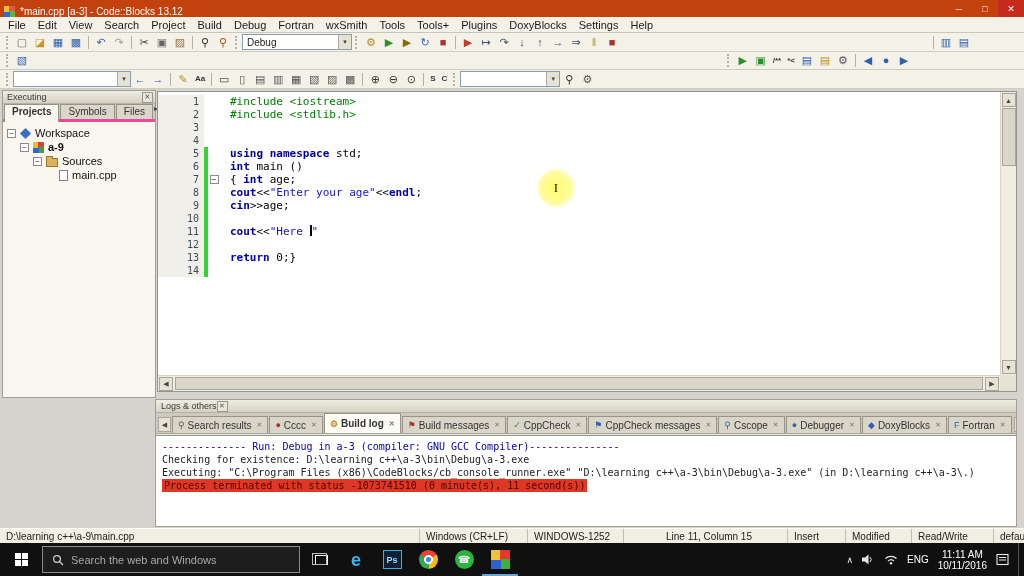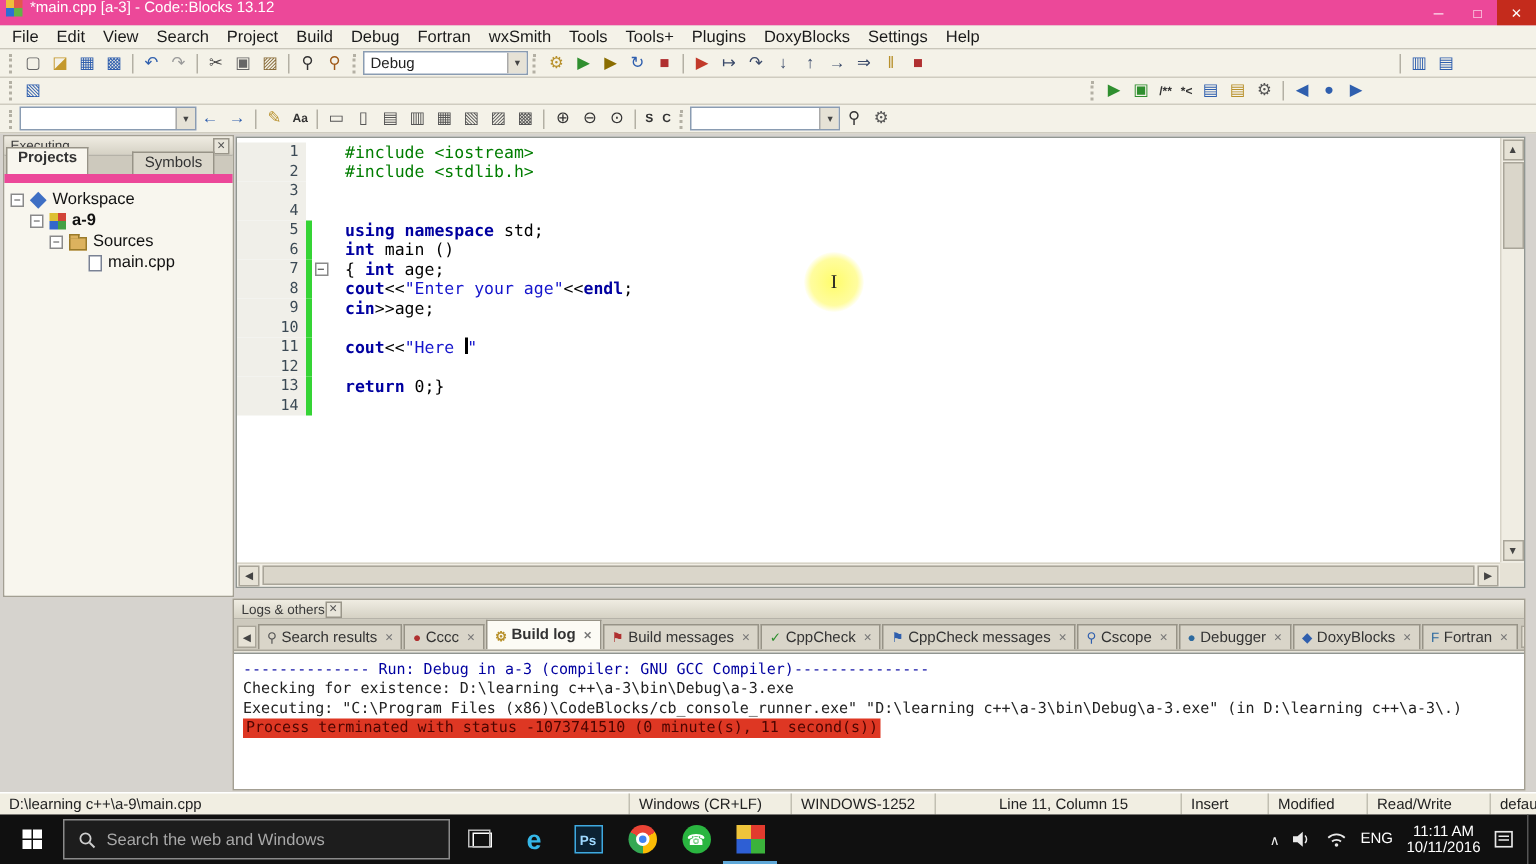--- a/index.html
+++ b/index.html
@@ -1,22 +1,22 @@
 <!DOCTYPE html>
 <html><head>
 <meta charset="utf-8">
 <style>
   html,body{margin:0;padding:0;width:1024px;height:576px;overflow:hidden;}
   body{font-family:"Liberation Sans",sans-serif;background:#888;}
   *{box-sizing:border-box;}
   #screen{position:relative;width:1024px;height:576px;background:#d6d3ce;overflow:hidden;}
 
   
-  .titlebar{position:absolute;left:0;top:0;width:100%;height:17px;background:#ec4899;color:#fff;
-    display:flex;align-items:flex-start;gap:5px;padding:0 0 0 4px;font-size:10px;}
+  .titlebar{position:absolute;left:0;top:0;width:100%;height:17px;background:#c2410c;color:#fff;
+    display:flex;align-items:flex-end;gap:5px;padding:0 0 0 4px;font-size:10px;}
   .title-icon{width:11px;height:11px;flex:none;background:conic-gradient(#e2574c 0 25%,#62b345 0 50%,#2b6fd4 0 75%,#eebe3c 0);}
   .title-text{flex:1;white-space:nowrap;overflow:hidden;}
   .win-btns{display:flex;height:100%;}
   .wbtn{width:26px;height:100%;display:flex;align-items:center;justify-content:center;font-size:9px;color:#fff;}
   .wbtn.close{background:#c42b1c;}
 
   
   .menubar{position:absolute;left:0;top:17px;width:100%;height:16px;background:#f4f2e8;border-bottom:1px solid #c9c6ba;
     display:flex;align-items:center;font-size:11px;color:#1a1a1a;padding-left:2px;}
   .menu-item{padding:1px 6px;white-space:nowrap;}
@@ -35,21 +35,21 @@
   .tb-space{flex:none;}
   .tb-combo{height:16px;flex:none;background:#fff;border:1px solid #8a9cb2;display:flex;align-items:center;
     justify-content:space-between;font-size:10px;color:#222;padding-left:4px;overflow:hidden;}
   .tb-combo-arrow{width:13px;height:100%;background:#e6e2d6;border-left:1px solid #aaa;display:flex;align-items:center;justify-content:center;font-size:7px;color:#444;}
 
   
   .management{position:absolute;left:2px;top:90px;width:154px;height:308px;background:#f4f2e8;border:1px solid #a39f93;display:flex;flex-direction:column;}
   .mg-header{height:13px;flex:none;background:linear-gradient(#efece2,#d5d1c4);border-bottom:1px solid #b5b2a8;
     font-size:9px;color:#3a3a3a;display:flex;justify-content:space-between;align-items:center;padding:0 2px 0 4px;}
   .mg-close{width:11px;height:11px;border:1px solid #9a968a;background:#e8e5da;display:flex;align-items:center;justify-content:center;font-size:7px;color:#555;}
-  .mg-tabs{height:18px;flex:none;display:flex;align-items:flex-end;background:#cdc9bd;border-bottom:6px solid #ec4899;font-size:10px;padding:0 1px;gap:28px;}
+  .mg-tabs{height:18px;flex:none;display:flex;background:#cdc9bd;border-bottom:3px solid #ec4899;font-size:10px;padding:0 1px;}
   .mg-tab{height:15px;padding:1px 7px 0;border:1px solid #979387;border-bottom:none;background:#dad6ca;color:#333;margin-right:1px;white-space:nowrap;}
   .mg-tab.active{background:#f8f6ee;height:18px;font-weight:bold;}
   .mg-overflow{margin-left:auto;font-size:8px;color:#444;padding:0 3px 3px 0;}
   .mg-body{flex:1;background:#f8f6ee;padding:4px 2px;font-size:11px;color:#111;}
   .tree-row{display:flex;align-items:center;gap:4px;height:14px;white-space:nowrap;}
   .expander{width:9px;height:9px;flex:none;border:1px solid #8a8a8a;background:#fff;font-size:8px;line-height:7px;text-align:center;color:#333;}
   .expander-space{width:9px;flex:none;}
   .ti{width:11px;height:11px;flex:none;display:inline-block;}
   .ti-workspace{background:#3e6fc4;transform:rotate(45deg) scale(.72);}
   .ti-project{background:conic-gradient(#d24438 0 25%,#44a044 0 50%,#3366cc 0 75%,#ddc033 0);}

